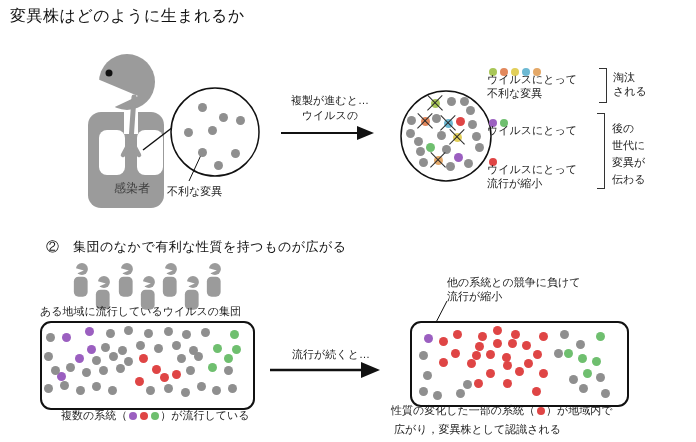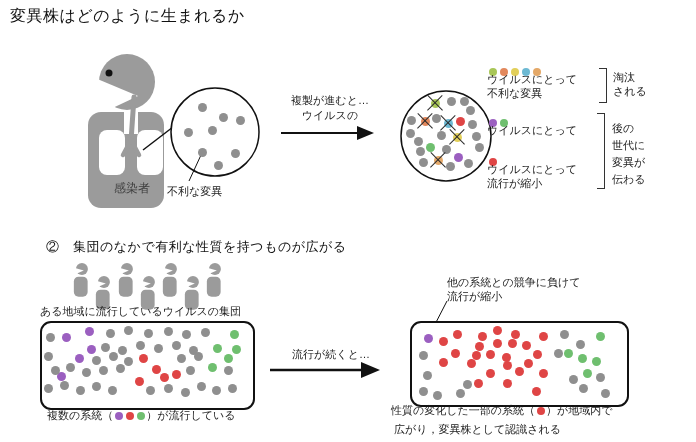--- a/index.html
+++ b/index.html
@@ -268,21 +268,21 @@
   <div class="txt s" style="left:612px;top:120px;line-height:17px;">
     <div>後の</div>
     <div>世代に</div>
     <div>変異が</div>
     <div>伝わる</div>
   </div>
 
   <div class="txt heading" style="left:46px;top:238px;">②　集団のなかで有利な性質を持つものが広がる</div>
   <div class="txt s" style="left:40px;top:305px;">ある地域に流行しているウイルスの集団</div>
 
-  <div class="txt s flexrow" style="left:47px;top:409px;">
+  <div class="txt s flexrow" style="left:61px;top:409px;">
     <span>複数の系統（</span>
       <span class="flexrow">
         <span class="idot" style="background: rgb(155, 95, 192);"></span>
         <span class="idot" style="background: rgb(223, 69, 69);"></span>
         <span class="idot" style="background: rgb(111, 191, 111);"></span>
       </span>
       <span>）が流行している</span>
   </div>
 
   <div class="txt s" style="left:447px;top:276px;">他の系統との競争に負けて</div>

